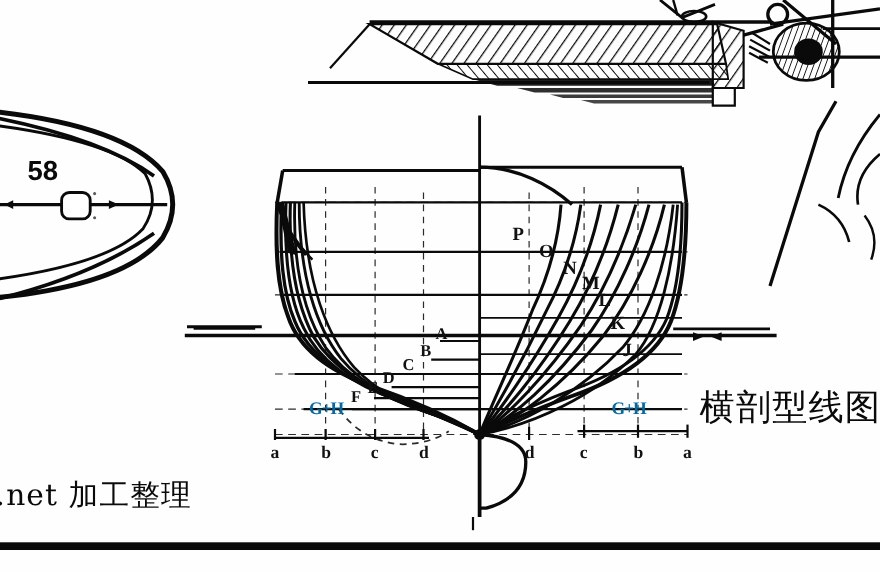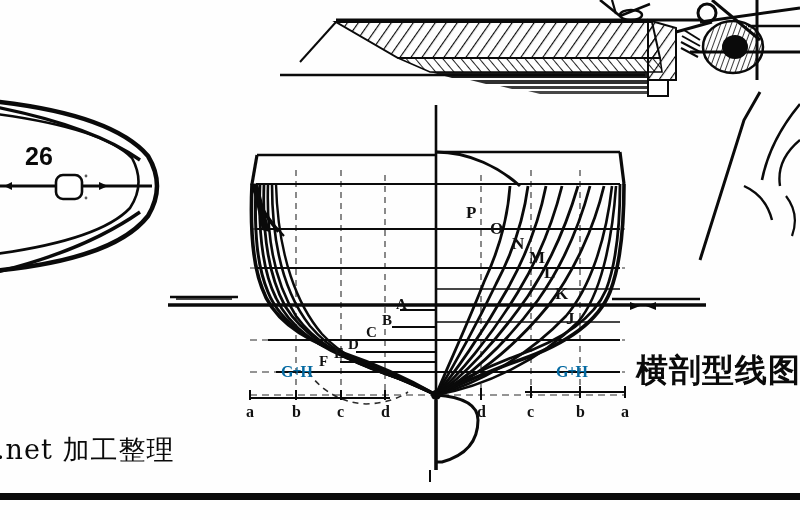--- a/index.html
+++ b/index.html
@@ -1,21 +1,21 @@
 <!DOCTYPE html>
 <html><head>
 <meta charset="utf-8">
 <style>
   html,body{margin:0;padding:0;background:#ffffff;}
   body{width:800px;height:520px;overflow:hidden;
        font-family:"Liberation Serif",serif;}
   #root{position:relative;width:800px;height:520px;background:#fefefe;}
   svg.layer{position:absolute;left:0;top:0;width:800px;height:520px;}
   .label{position:absolute;color:#0a0a0a;white-space:nowrap;}
-  .cjk-title{font-family:"DejaVu Serif",serif;font-weight:700;}
+  .cjk-title{font-family:"DejaVu Serif",serif;font-weight:400;}
   .cjk-wm{font-family:"DejaVu Serif",serif;font-weight:400;}
   .num31{font-family:"Liberation Sans",sans-serif;font-weight:700;}
   .stn{font-family:"Liberation Serif",serif;font-weight:600;color:#111;}
   .bot{font-family:"Liberation Serif",serif;font-weight:700;color:#111;}
   .gh{font-family:"Liberation Serif",serif;font-weight:700;color:#0369a1;letter-spacing:-1px;}
 </style>
 </head>
 <body>
 
 <div id="root">
@@ -89,21 +89,21 @@
 
     <line x1="-5" y1="186" x2="152" y2="186" stroke="#0a0a0a" stroke-width="3"></line>
     <polygon points="108,186 99,182 99,190" fill="#0a0a0a"></polygon>
     <polygon points="4,186 12,182 12,190" fill="#0a0a0a"></polygon>
 
     <rect x="56" y="175" width="26" height="24" rx="7" ry="7" fill="#ffffff" stroke="#0a0a0a" stroke-width="2.6"></rect>
 
     <circle cx="86" cy="176" r="1.4" fill="#5a5a5a"></circle>
     <circle cx="86" cy="198" r="1.4" fill="#5a5a5a"></circle>
   </svg>
-  <div class="label num31" style="left:25px;top:142px;font-size:25px;">26</div>
+  <div class="label num31" style="left:25px;top:142px;font-size:25px;">58</div>
 
   <svg class="layer" viewBox="0 0 800 520">
 
     <g stroke="#2b2b2b" stroke-width="1.1" stroke-dasharray="7 5" fill="none">
       <line x1="250" y1="184" x2="625" y2="184"></line>
       <line x1="250" y1="229" x2="625" y2="229"></line>
       <line x1="250" y1="268" x2="625" y2="268"></line>
       <line x1="250" y1="340" x2="625" y2="340"></line>
       <line x1="250" y1="372" x2="625" y2="372"></line>
       <line x1="250" y1="395" x2="625" y2="395"></line>

